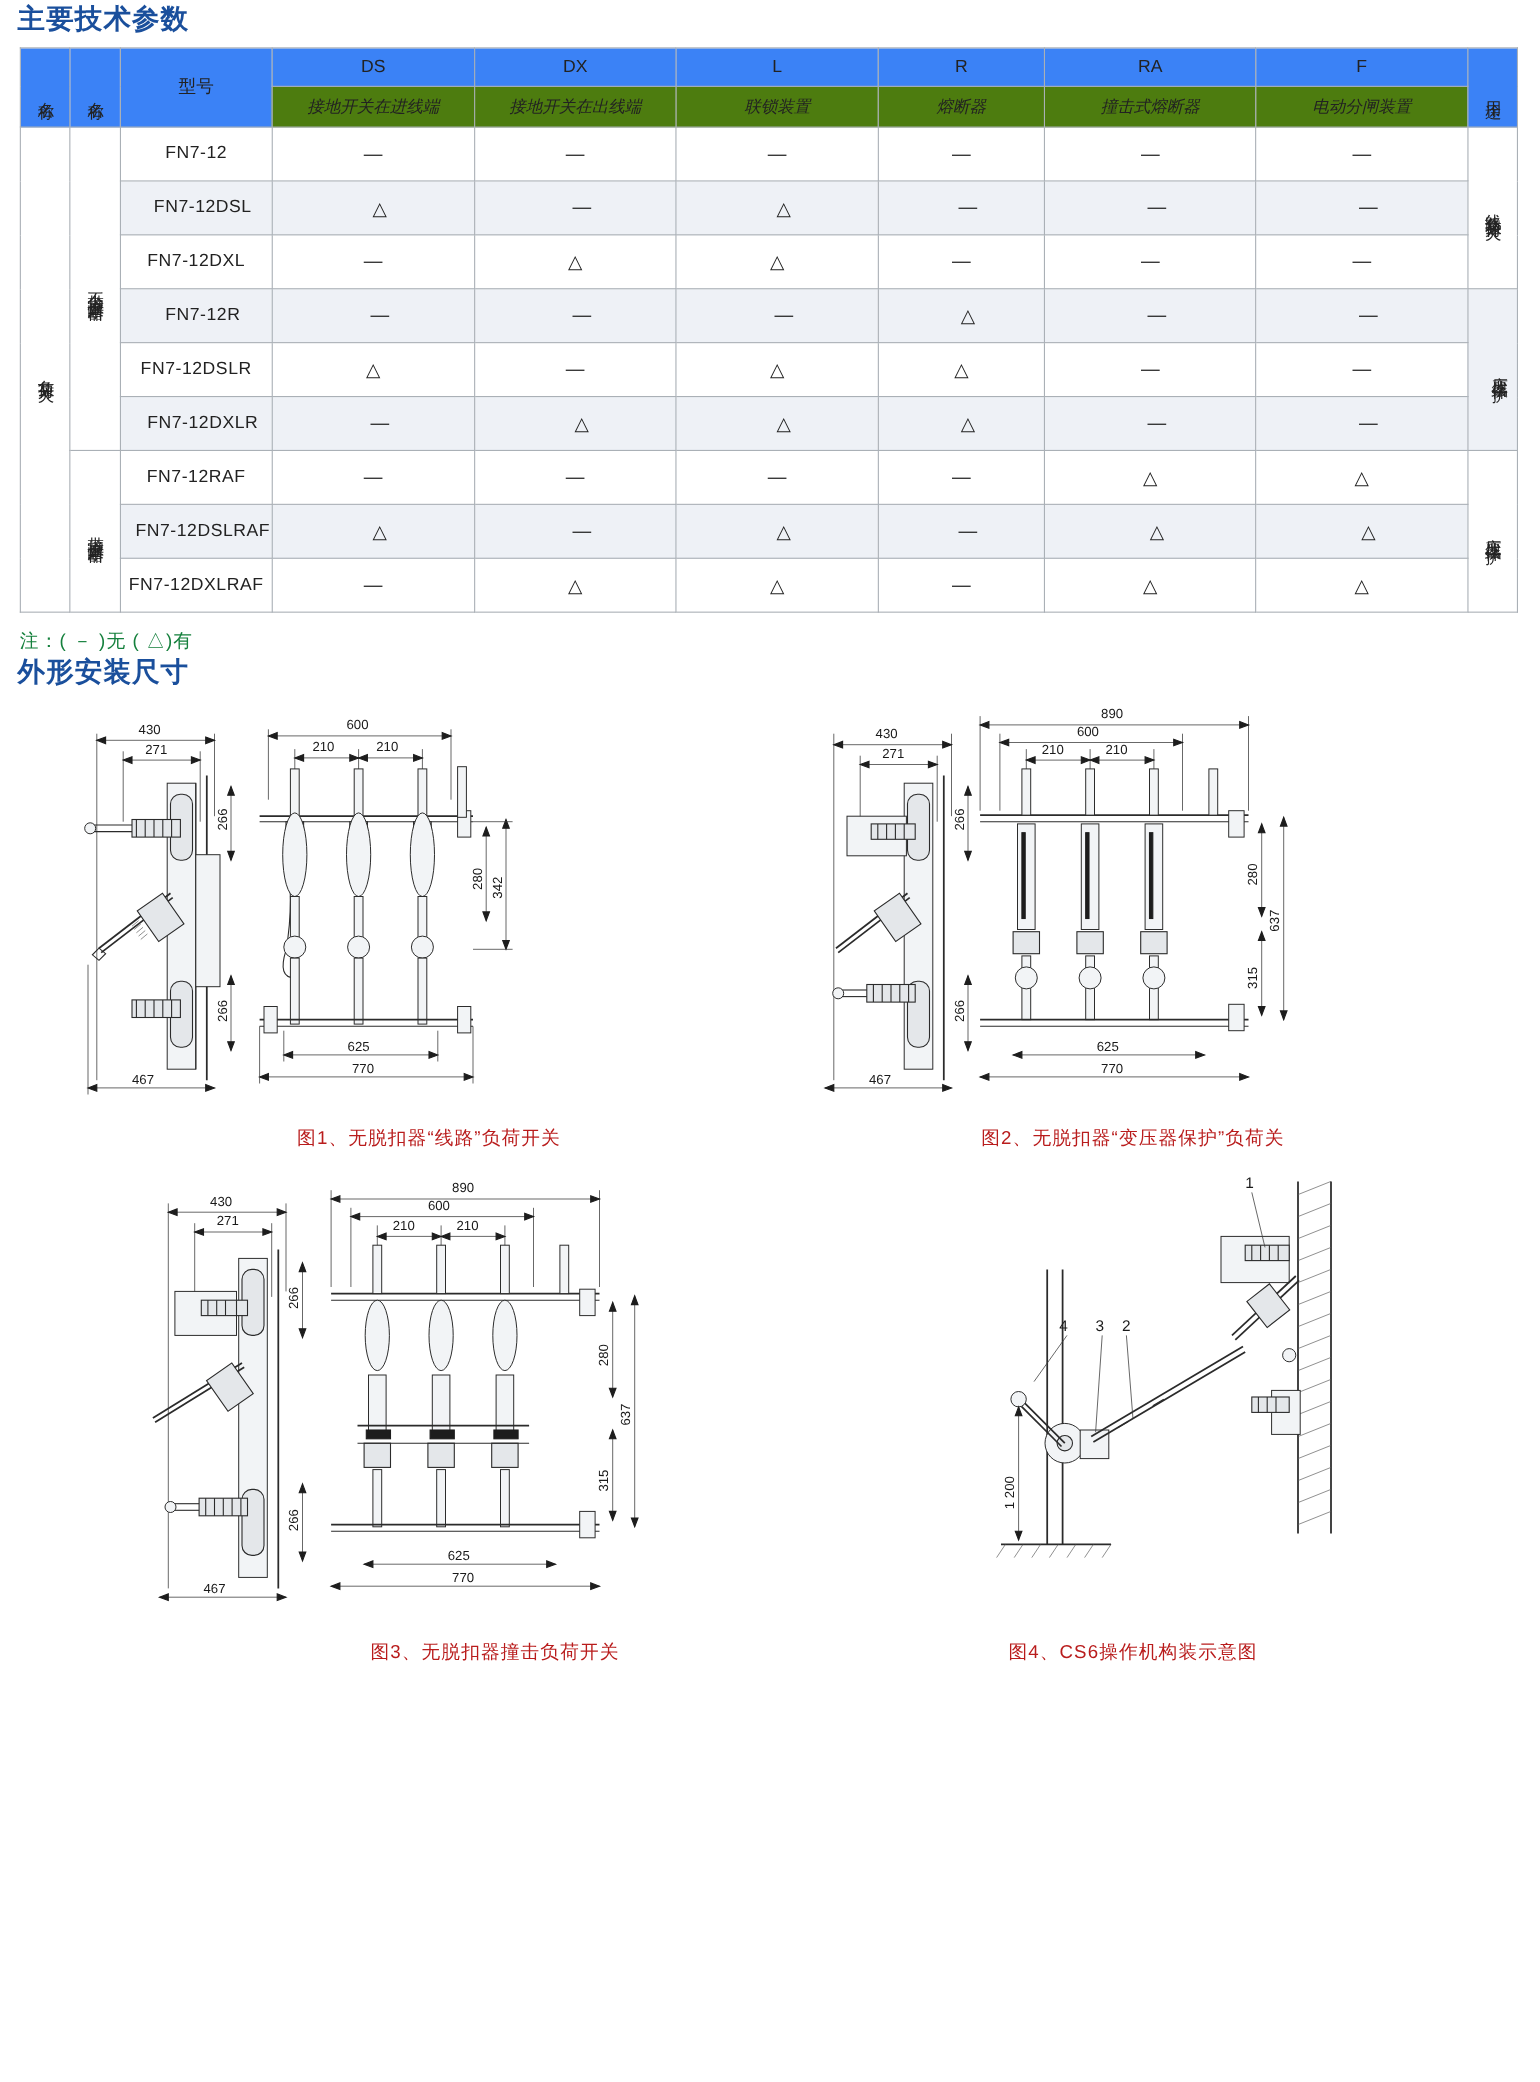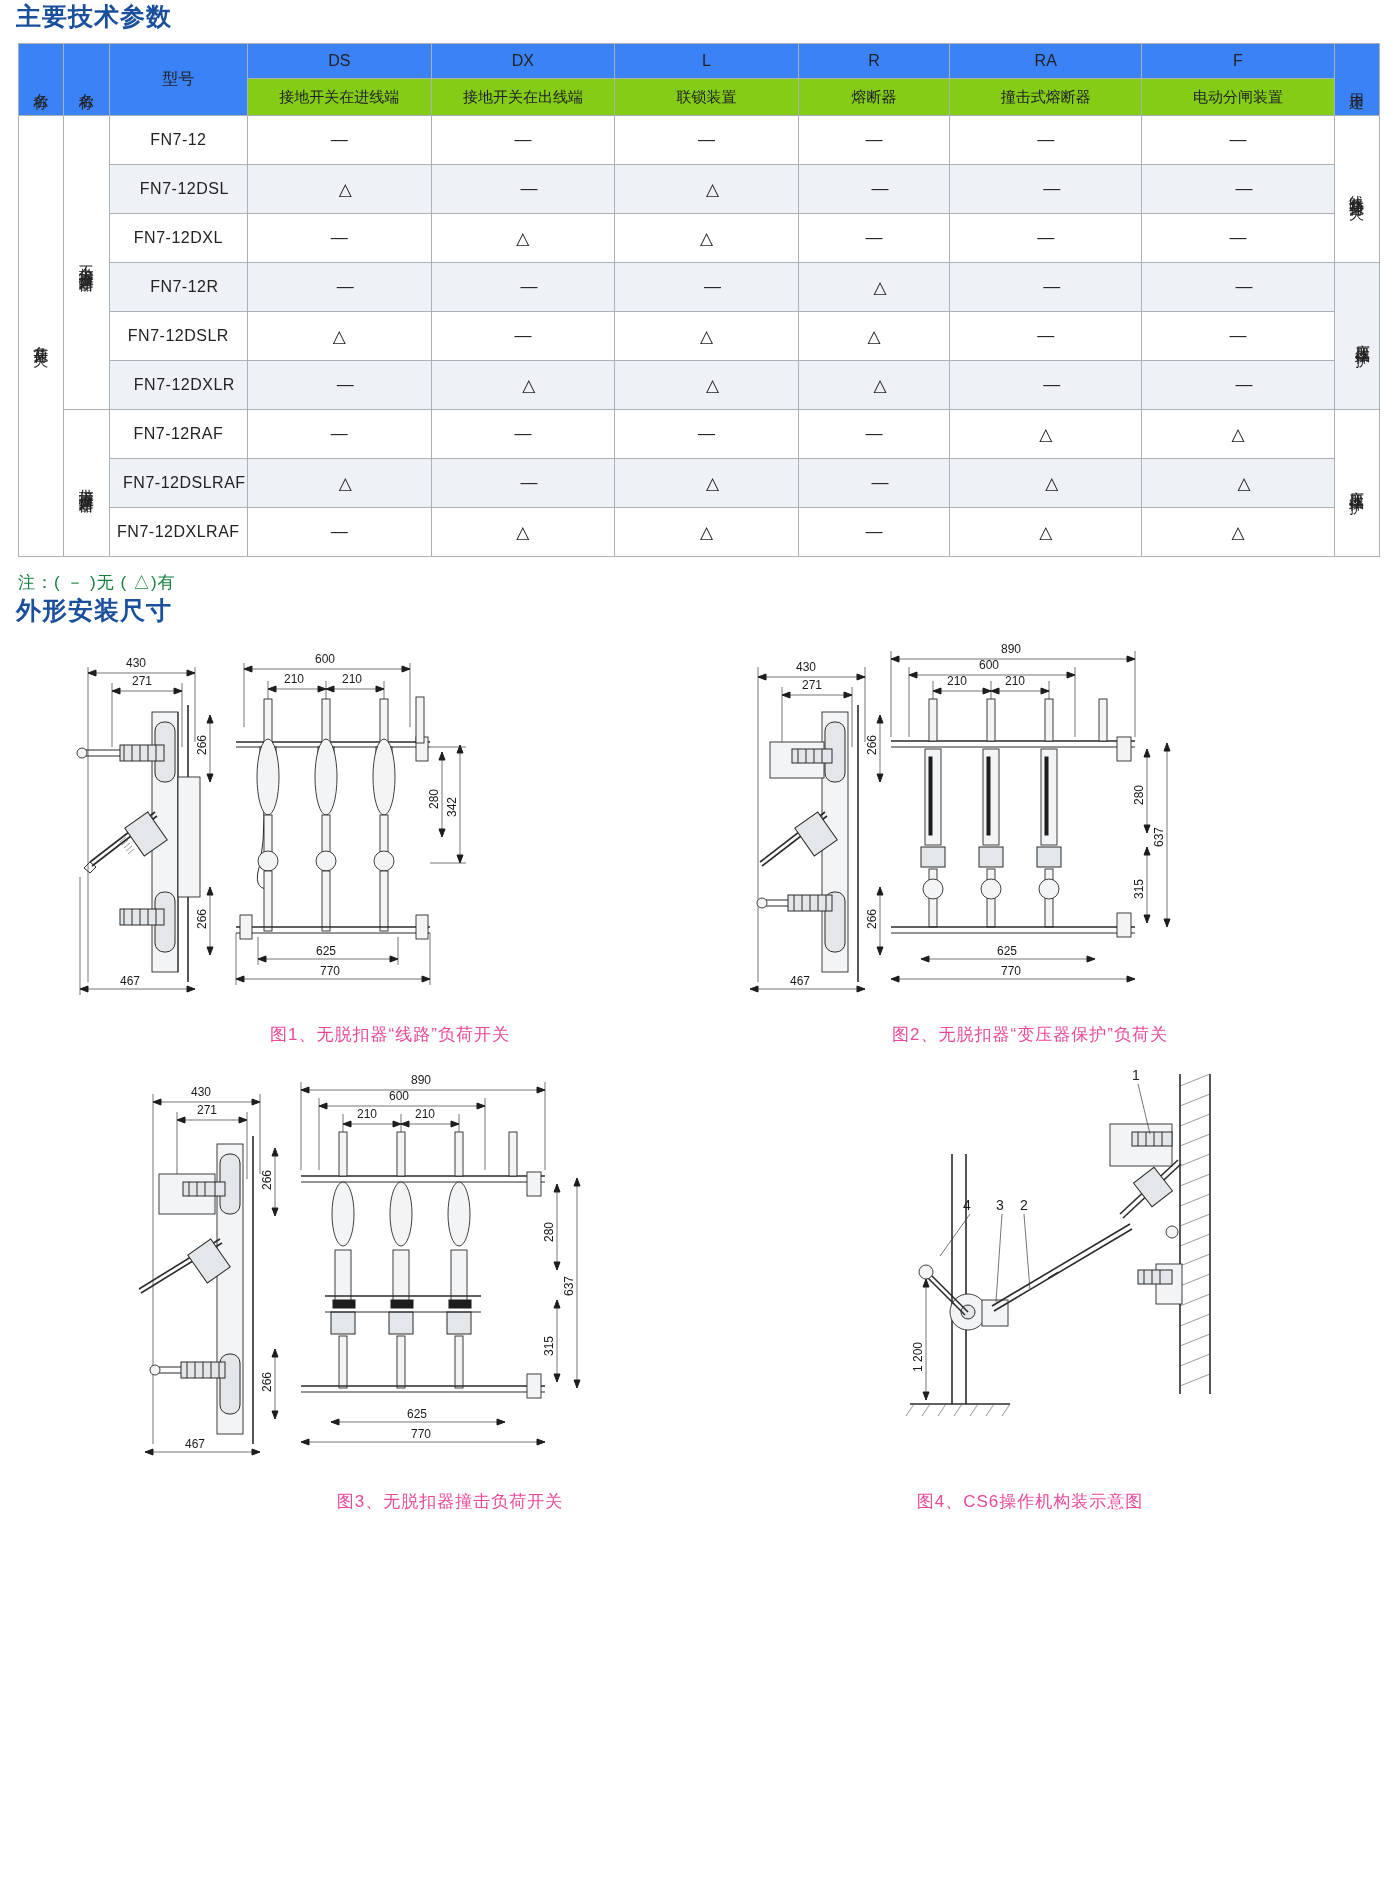--- a/index.html
+++ b/index.html
@@ -44,23 +44,24 @@
     font-weight: normal;
     color: #222;
     padding: 0;
   }
   .hdr-row td {
     background: #3b82f6;
     height: 34px;
     font-size: 16px;
   }
   .hdr-row2 td {
-    background: #84cc16;
+    background: #4d7c0f;
     height: 36px;
     font-size: 15px;
+    font-style: italic;
   }
   .vert {
     writing-mode: vertical-rl;
     text-orientation: upright;
     letter-spacing: 2px;
     line-height: 1.15;
     display: inline-block;
     font-size: 15px;
   }
   .cell-h {
@@ -97,21 +98,21 @@
     justify-content: center;
     align-items: flex-start;
   }
   .fig {
     position: relative;
   }
   .fig-caption {
     text-align: center;
     font-size: 17px;
     letter-spacing: 1px;
-    color: #ec4899;
+    color: #b91c1c;
     margin-top: 6px;
   }
   svg { display: block; }
   .ln { stroke: #2b2b2b; stroke-width: 1; fill: none; }
   .ln-th { stroke: #2b2b2b; stroke-width: 1.6; fill: none; }
   .dim { stroke: #3a3a3a; stroke-width: 0.7; fill: none; }
   .hatch { stroke: #555; stroke-width: 0.6; }
   .fillgray { fill: #e4e7ea; stroke: #2b2b2b; stroke-width: 1; }
   .filllight { fill: #f2f4f6; stroke: #2b2b2b; stroke-width: 0.9; }
   .filldark { fill: #1d1d1d; stroke: #1d1d1d; }

